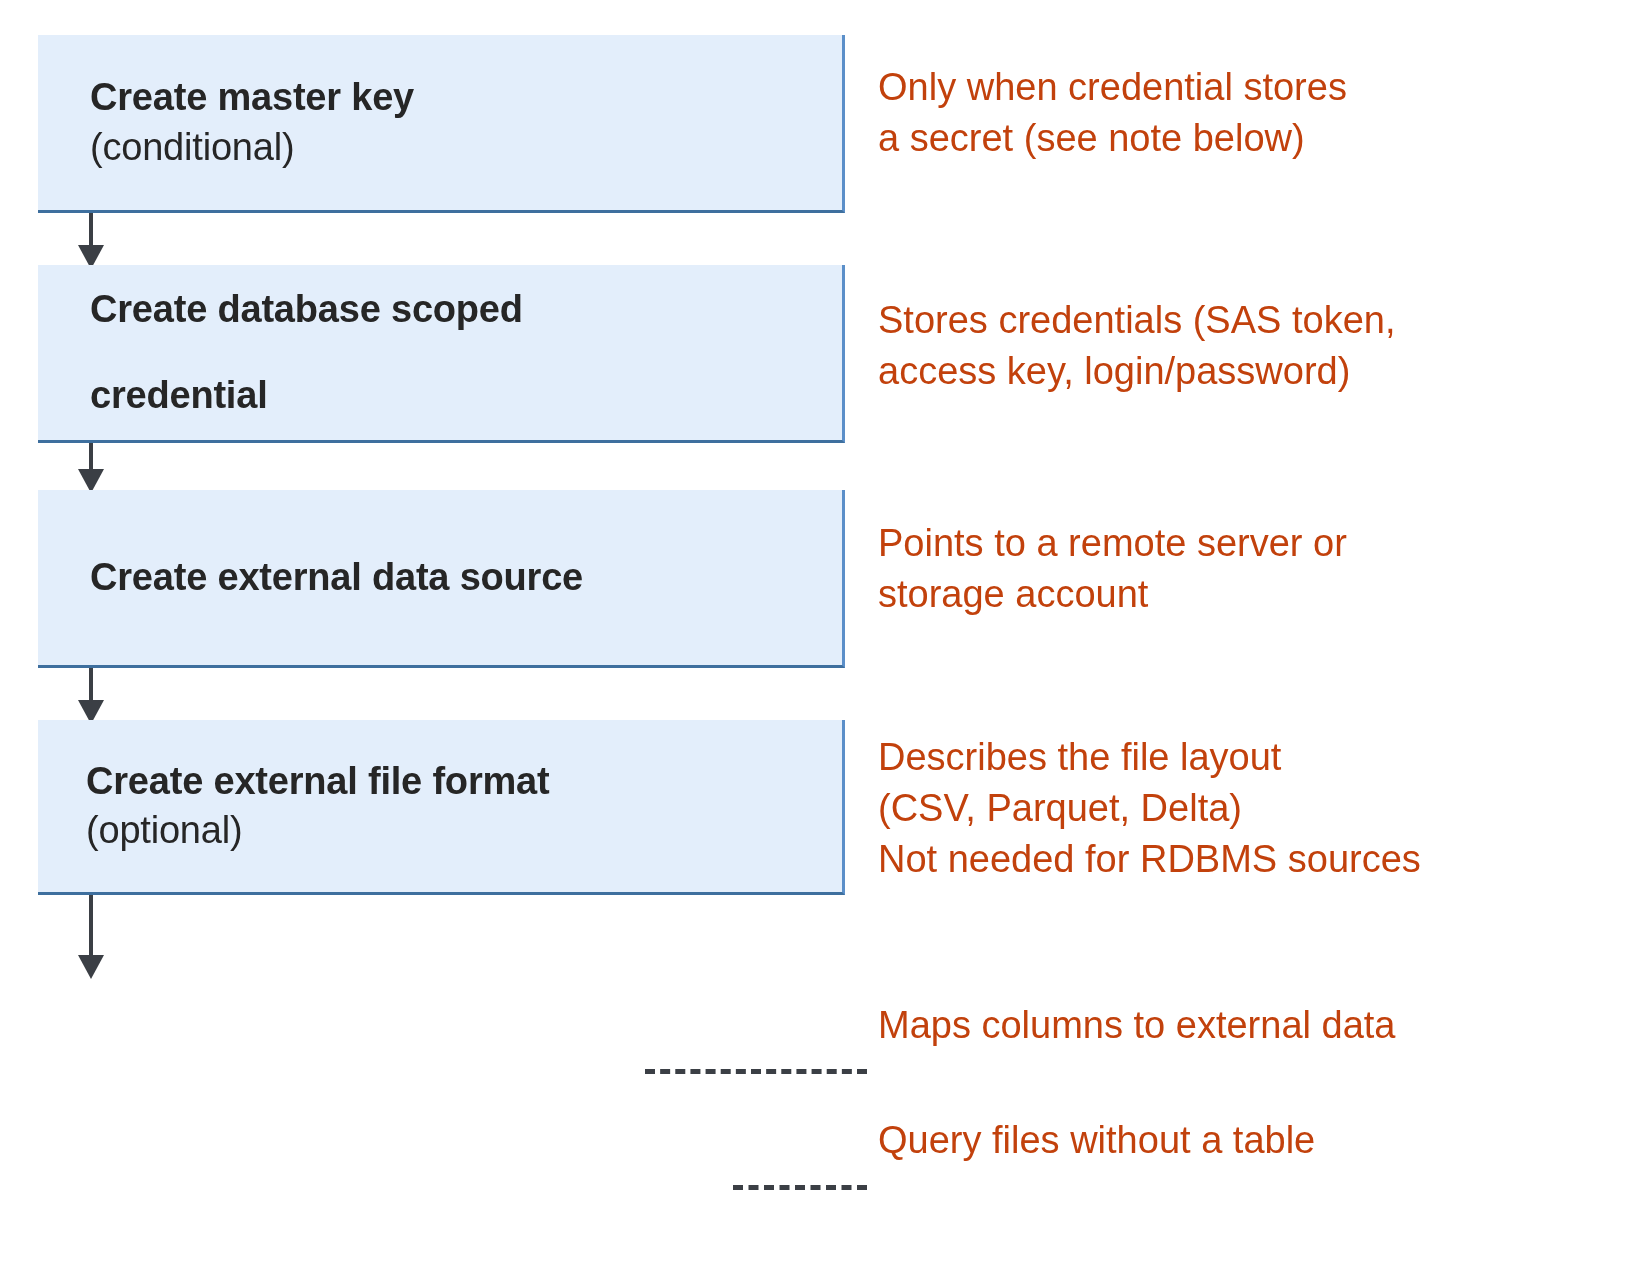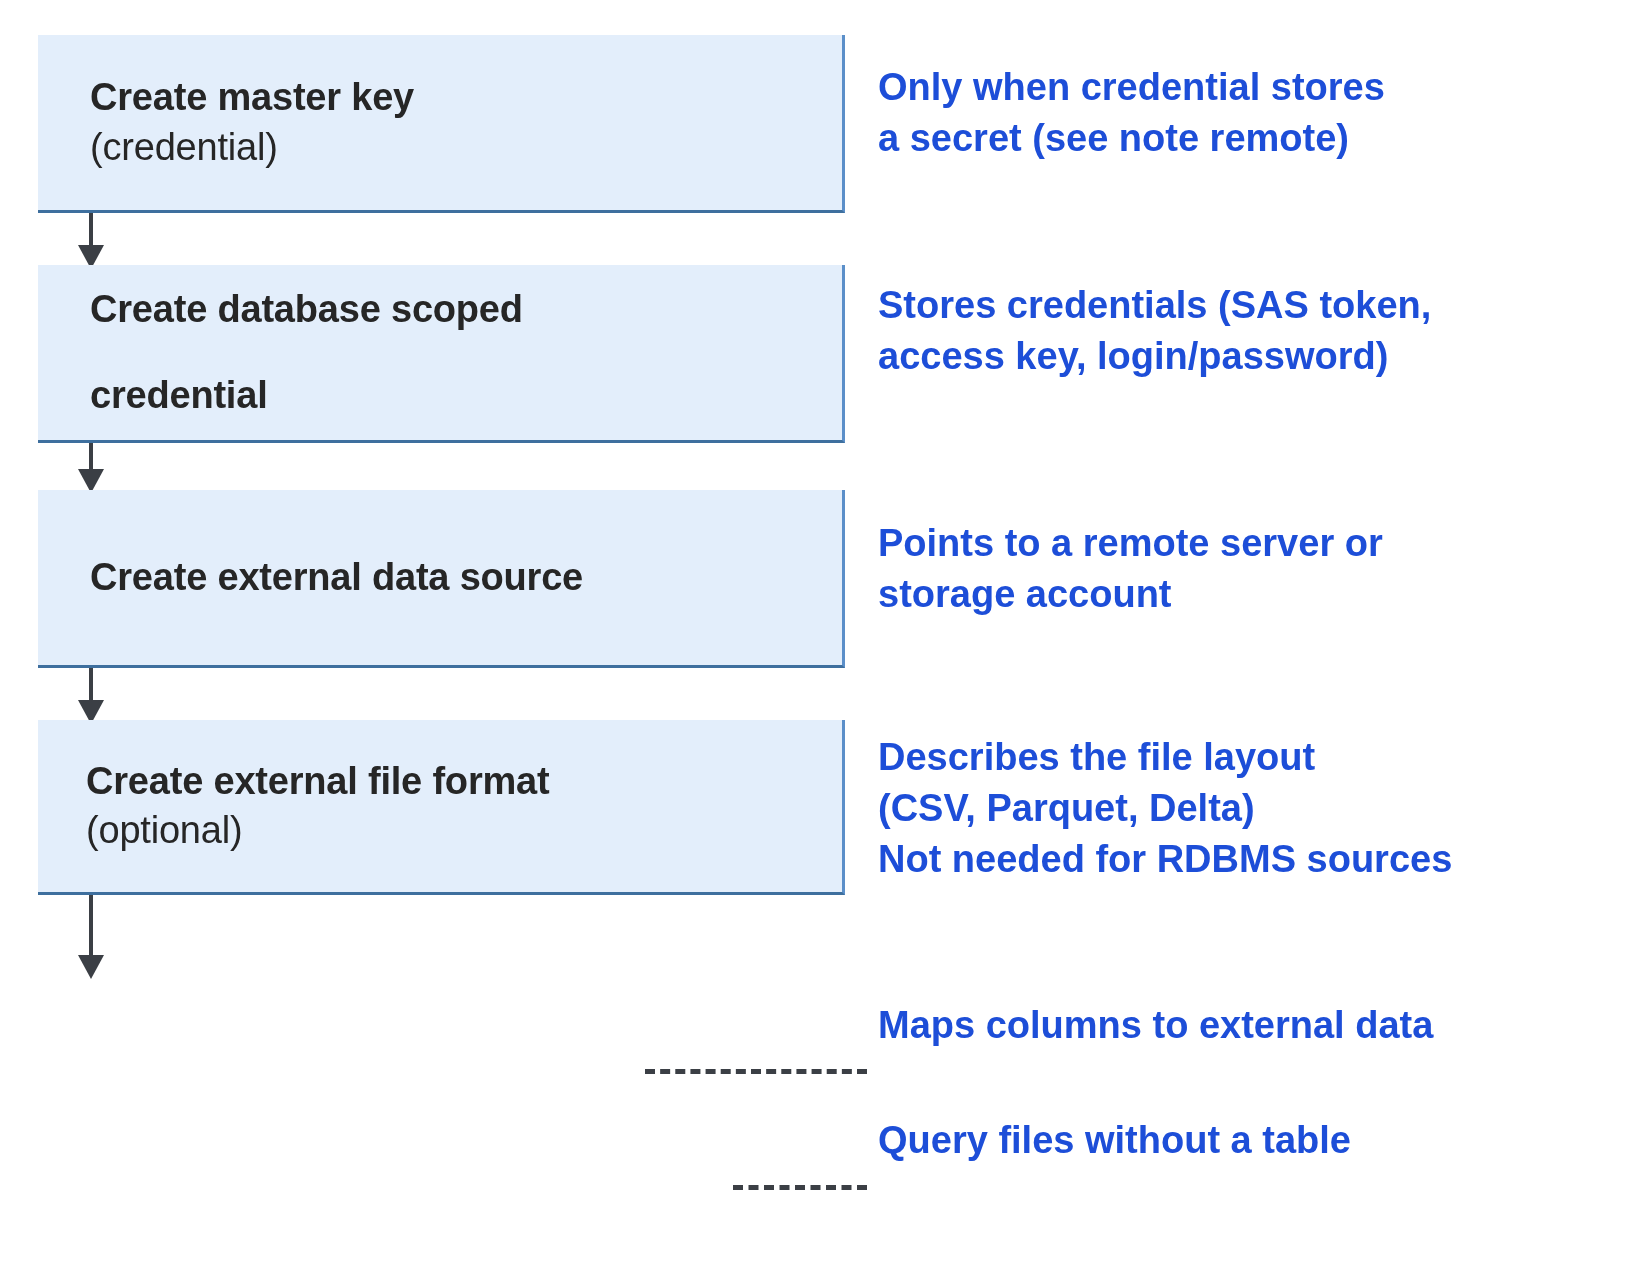--- a/index.html
+++ b/index.html
@@ -88,26 +88,25 @@
   #arrow-4 .shaft { height: 62px; }
   #arrow-4 .head  { top: 60px; }
 
   
   .note {
     position: absolute;
     left: 878px;
     font-size: 38px;
     line-height: 1.34;
     white-space: nowrap;
-    color: #1d4ed8;
-    font-weight: bold;
+    color: #c2410c;
   }
   .note span { display: block; }
   #note-1 { top: 62px; }
-  #note-2 { top: 280px; }
+  #note-2 { top: 295px; }
   #note-3 { top: 518px; }
   #note-4 { top: 732px; }
   #note-5 { top: 1000px; text-align: right; }
   #note-6 { top: 1115px; }
 
   
   .dashed {
     position: absolute;
     height: 0;
     border-top: 5px dashed #3b3f45;
@@ -115,29 +114,29 @@
   #dash-1 { left: 645px; top: 1069px; width: 222px; }
   #dash-2 { left: 733px; top: 1185px; width: 134px; }
 </style>
 </head>
 <body>
 
 <div id="canvas">
 
   <div class="box" id="box-1">
     <span class="line strong">Create master key</span>
-    <span class="line">(credential)</span>
+    <span class="line">(conditional)</span>
   </div>
   <div class="arrow" id="arrow-1">
     <div class="shaft"></div>
     <div class="head"></div>
   </div>
   <div class="note" id="note-1">
     <span>Only when credential stores</span>
-    <span>a secret (see note remote)</span>
+    <span>a secret (see note below)</span>
   </div>
 
   <div class="box" id="box-2">
     <span class="line strong">Create database scoped</span>
     <span class="line strong">credential</span>
   </div>
   <div class="arrow" id="arrow-2">
     <div class="shaft"></div>
     <div class="head"></div>
   </div>

